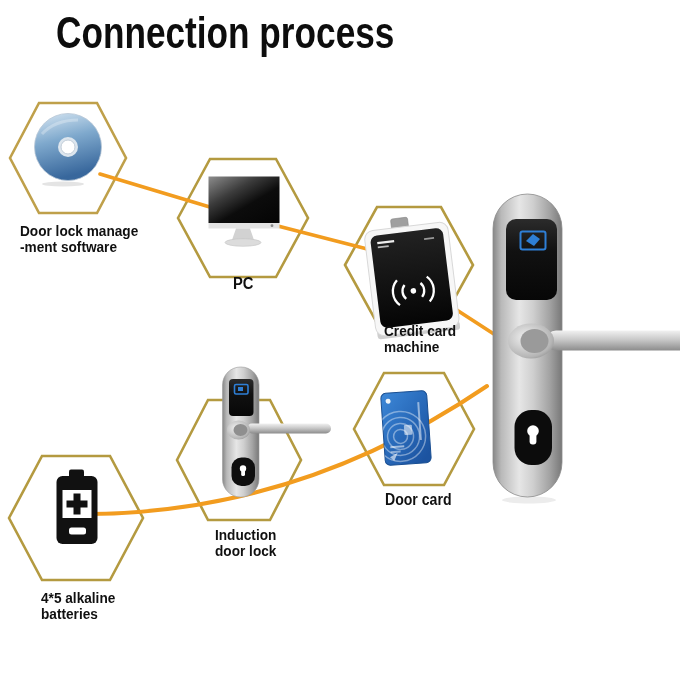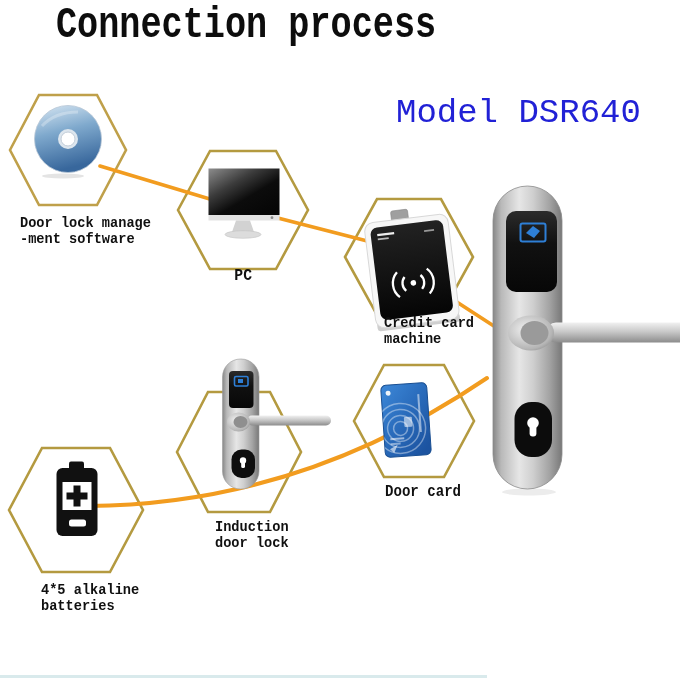--- a/index.html
+++ b/index.html
@@ -1,18 +1,18 @@
 <!DOCTYPE html>
 <html><head>
 <meta charset="utf-8">
 <style>
   html,body{margin:0;padding:0;}
   body{width:680px;height:680px;position:relative;overflow:hidden;background:#ffffff;
        font-family:"Liberation Sans", sans-serif;}
-  .stage{position:absolute;left:0;top:0;width:680px;height:520px;font-family:Liberation Mono, monospace;}
+  .stage{position:absolute;left:0;top:8px;width:680px;height:520px;}
   svg.diagram{position:absolute;left:0;top:0;}
   .title{position:absolute;left:56px;top:0px;font-size:44px;font-weight:900;color:#0d0d0d;
          letter-spacing:0px;transform:scaleX(0.80);transform-origin:0 0;white-space:nowrap;}
   .model{position:absolute;left:396px;top:94px;font-size:34px;font-weight:400;color:#2121d6;
          white-space:nowrap;}
   .node-label{position:absolute;font-weight:800;color:#101010;line-height:1.06;
               transform:scaleX(0.88);transform-origin:0 0;white-space:nowrap;}
   .lbl-software{left:20px;top:215px;font-size:15.5px;}
   .lbl-pc{left:222px;top:268px;width:46px;text-align:center;font-size:16px;transform:scaleX(0.92);}
   .lbl-ccm{left:384px;top:315px;font-size:15.5px;}
@@ -173,21 +173,20 @@
       <rect x="546" y="322.5" width="144" height="20" rx="10" fill="url(#handleGrad)"></rect>
       <ellipse cx="531" cy="333" rx="23" ry="17.5" fill="url(#hubGrad)"></ellipse>
       <ellipse cx="534.5" cy="333" rx="14" ry="12" fill="#9a9a9a"></ellipse>
       <rect x="514.5" y="402" width="37.5" height="55" rx="17" fill="#0c0c0c"></rect>
       <circle cx="533" cy="423" r="5.8" fill="#ffffff"></circle>
       <rect x="529.6" y="425" width="6.8" height="11.5" rx="3" fill="#ffffff"></rect>
     </g>
   </svg>
 
   <div class="title">Connection process</div>
-  <div class="model">Model DSR640</div>
 
   <div class="node-label lbl-software">
     <div>Door lock manage</div>
     <div>-ment software</div>
   </div>
 
   <div class="node-label lbl-pc">PC</div>
 
   <div class="node-label lbl-ccm">
     <div>Credit card</div>

